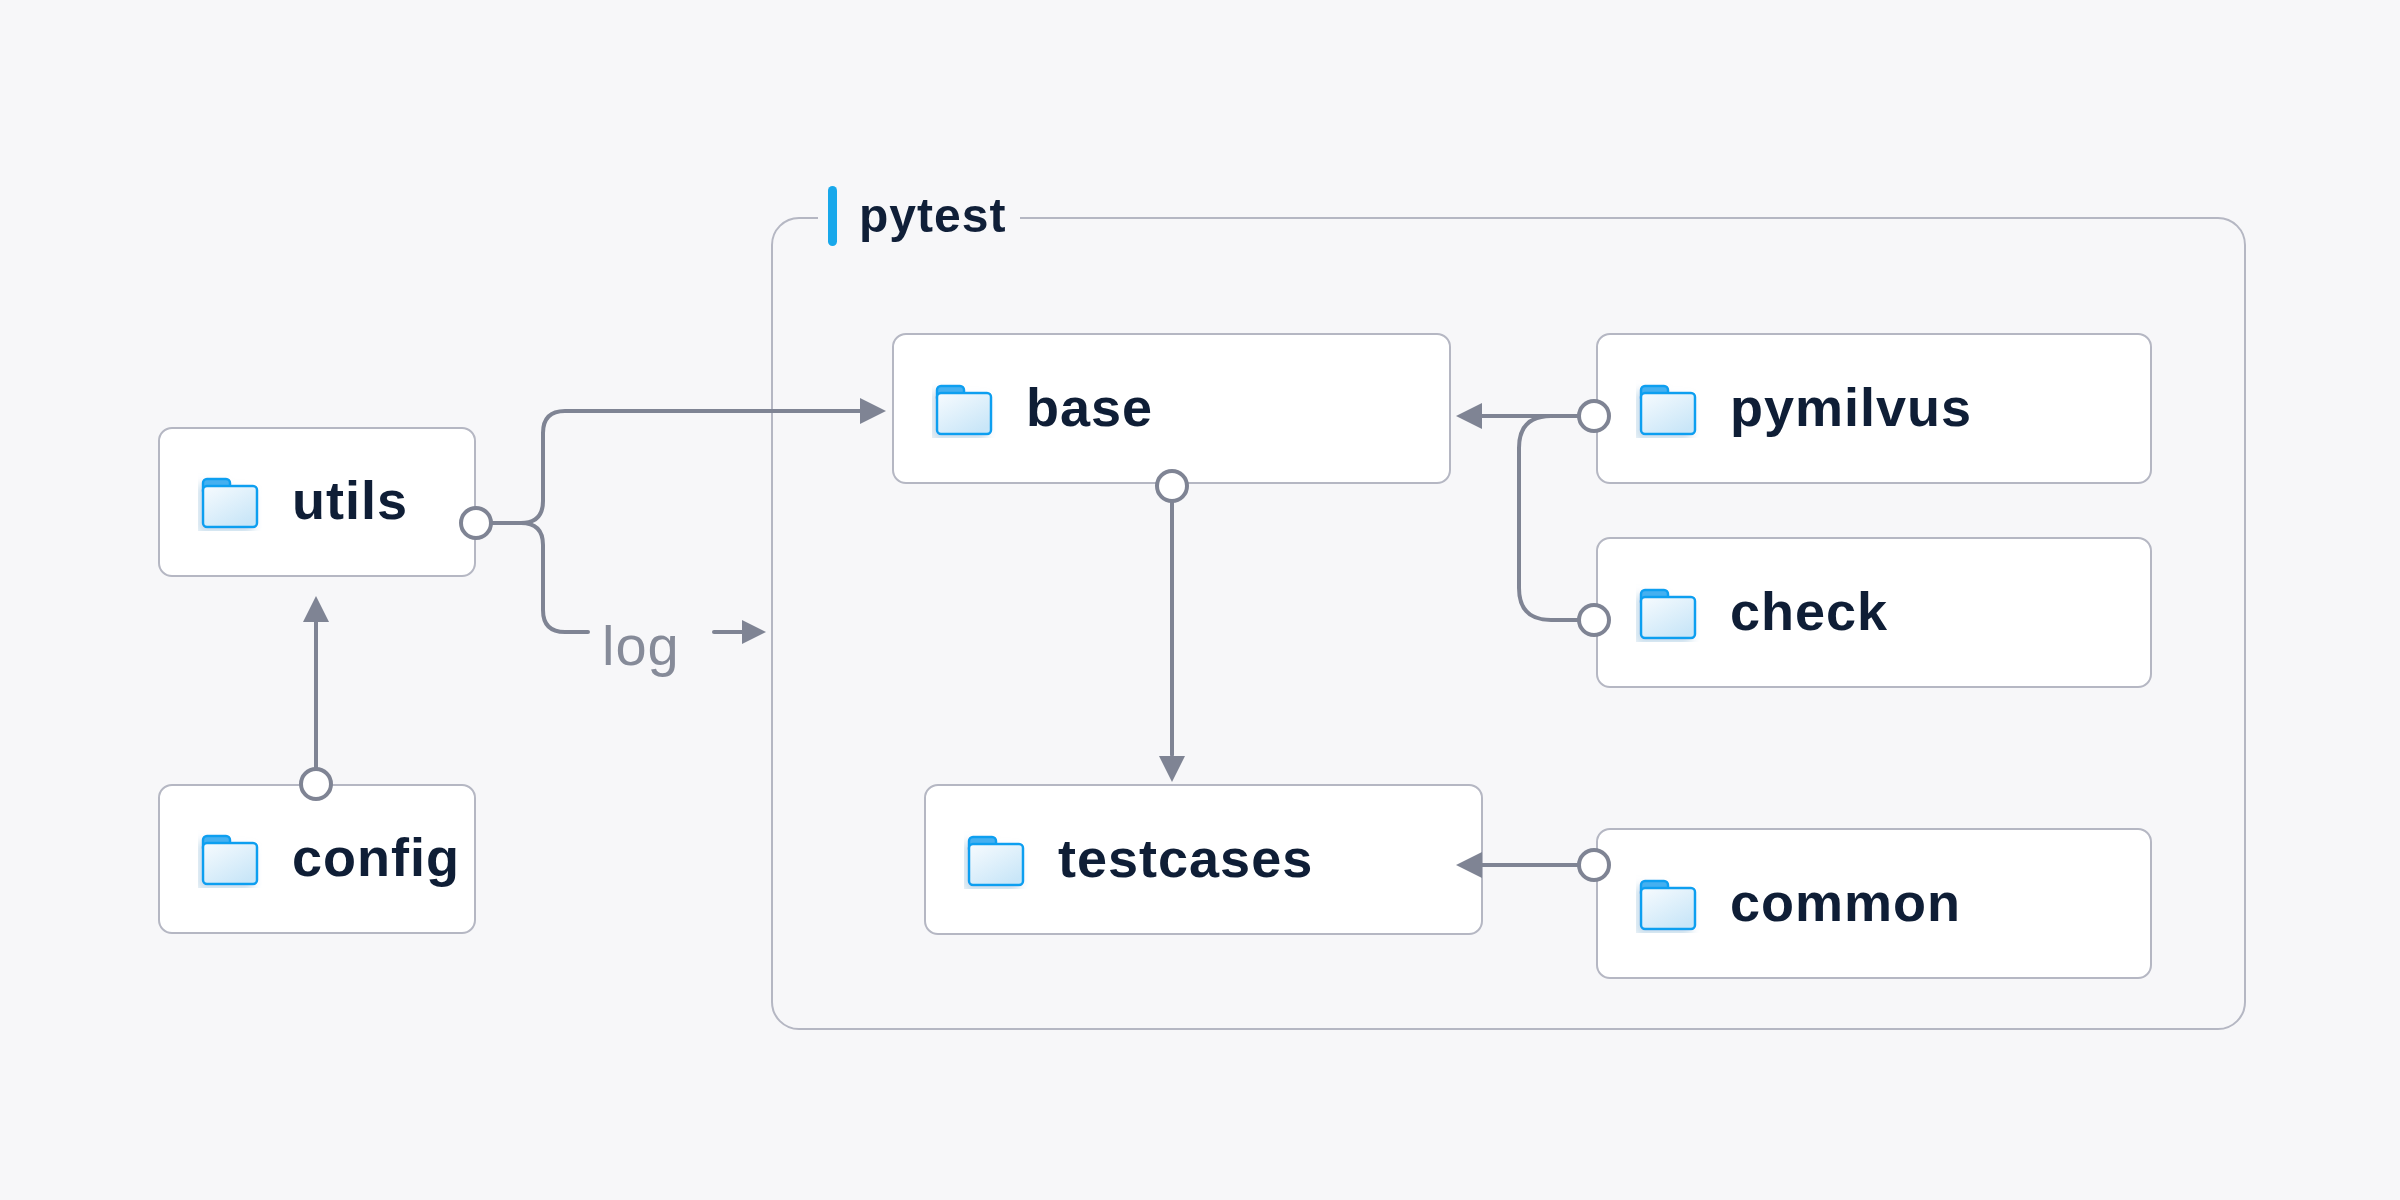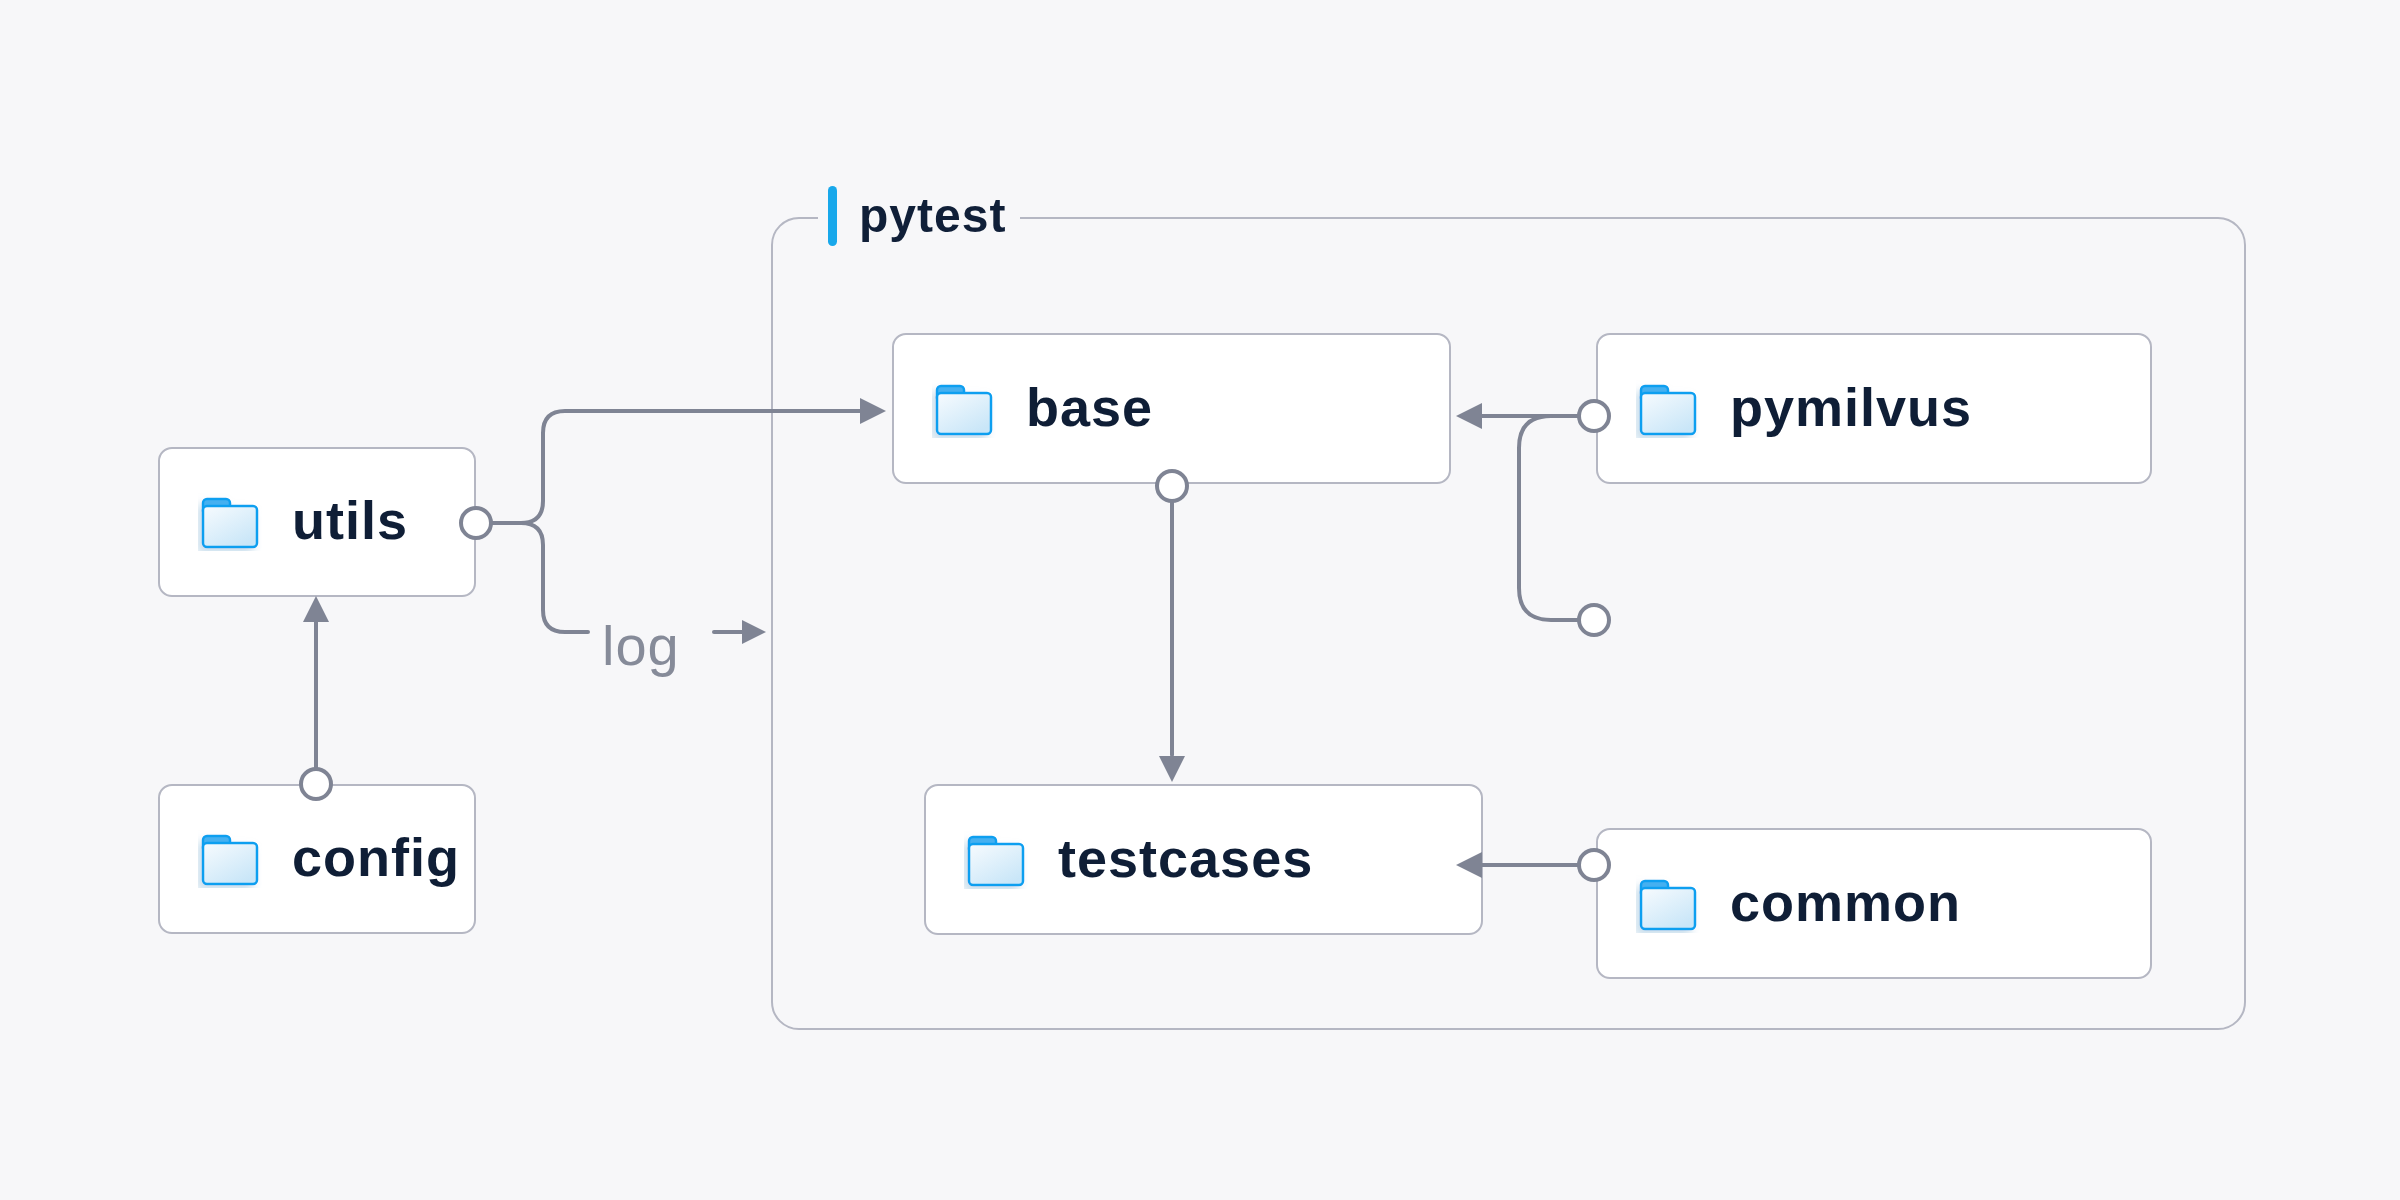--- a/index.html
+++ b/index.html
@@ -69,21 +69,21 @@
     gap: 30px;
     z-index: 2;
   }
   .node .node-label {
     font-size: 54px;
     font-weight: 700;
     color: #0f1e36;
     letter-spacing: 1px;
     padding-bottom: 4px;
   }
-  .node-utils     { left: 158px;  top: 447px; width: 318px; height: 150px; }
+  .node-utils     { left: 158px;  top: 427px; width: 318px; height: 150px; }
   .node-config    { left: 158px;  top: 784px; width: 318px; height: 150px; }
   .node-base      { left: 892px;  top: 333px; width: 559px; height: 151px; }
   .node-pymilvus  { left: 1596px; top: 333px; width: 556px; height: 151px; }
   .node-check     { left: 1596px; top: 537px; width: 556px; height: 151px; }
   .node-testcases { left: 924px;  top: 784px; width: 559px; height: 151px; }
   .node-common    { left: 1596px; top: 828px; width: 556px; height: 151px; }
   .folder-icon { flex: 0 0 auto; display: block; }
   
   .edge-label-log {
     position: absolute;
@@ -163,20 +163,29 @@
   <div class="node node-base">
     <svg class="folder-icon" width="64" height="58" viewBox="0 0 64 58">
       <g filter="url(#folderShadow)">
         <rect x="5" y="6" width="27" height="16" rx="4" fill="#45b0f0" stroke="#109ff0" stroke-width="2.5"></rect>
         <rect x="5" y="13" width="54" height="41" rx="4" fill="url(#folderGrad)" stroke="#109ff0" stroke-width="2.5"></rect>
       </g>
     </svg>
     <span class="node-label">base</span>
   </div>
 
+  <div class="node node-check">
+    <svg class="folder-icon" width="64" height="58" viewBox="0 0 64 58">
+      <g filter="url(#folderShadow)">
+        <rect x="5" y="6" width="27" height="16" rx="4" fill="#45b0f0" stroke="#109ff0" stroke-width="2.5"></rect>
+        <rect x="5" y="13" width="54" height="41" rx="4" fill="url(#folderGrad)" stroke="#109ff0" stroke-width="2.5"></rect>
+      </g>
+    </svg>
+    <span class="node-label">check</span>
+  </div>
 
   <div class="node node-testcases">
     <svg class="folder-icon" width="64" height="58" viewBox="0 0 64 58">
       <g filter="url(#folderShadow)">
         <rect x="5" y="6" width="27" height="16" rx="4" fill="#45b0f0" stroke="#109ff0" stroke-width="2.5"></rect>
         <rect x="5" y="13" width="54" height="41" rx="4" fill="url(#folderGrad)" stroke="#109ff0" stroke-width="2.5"></rect>
       </g>
     </svg>
     <span class="node-label">testcases</span>
   </div>

